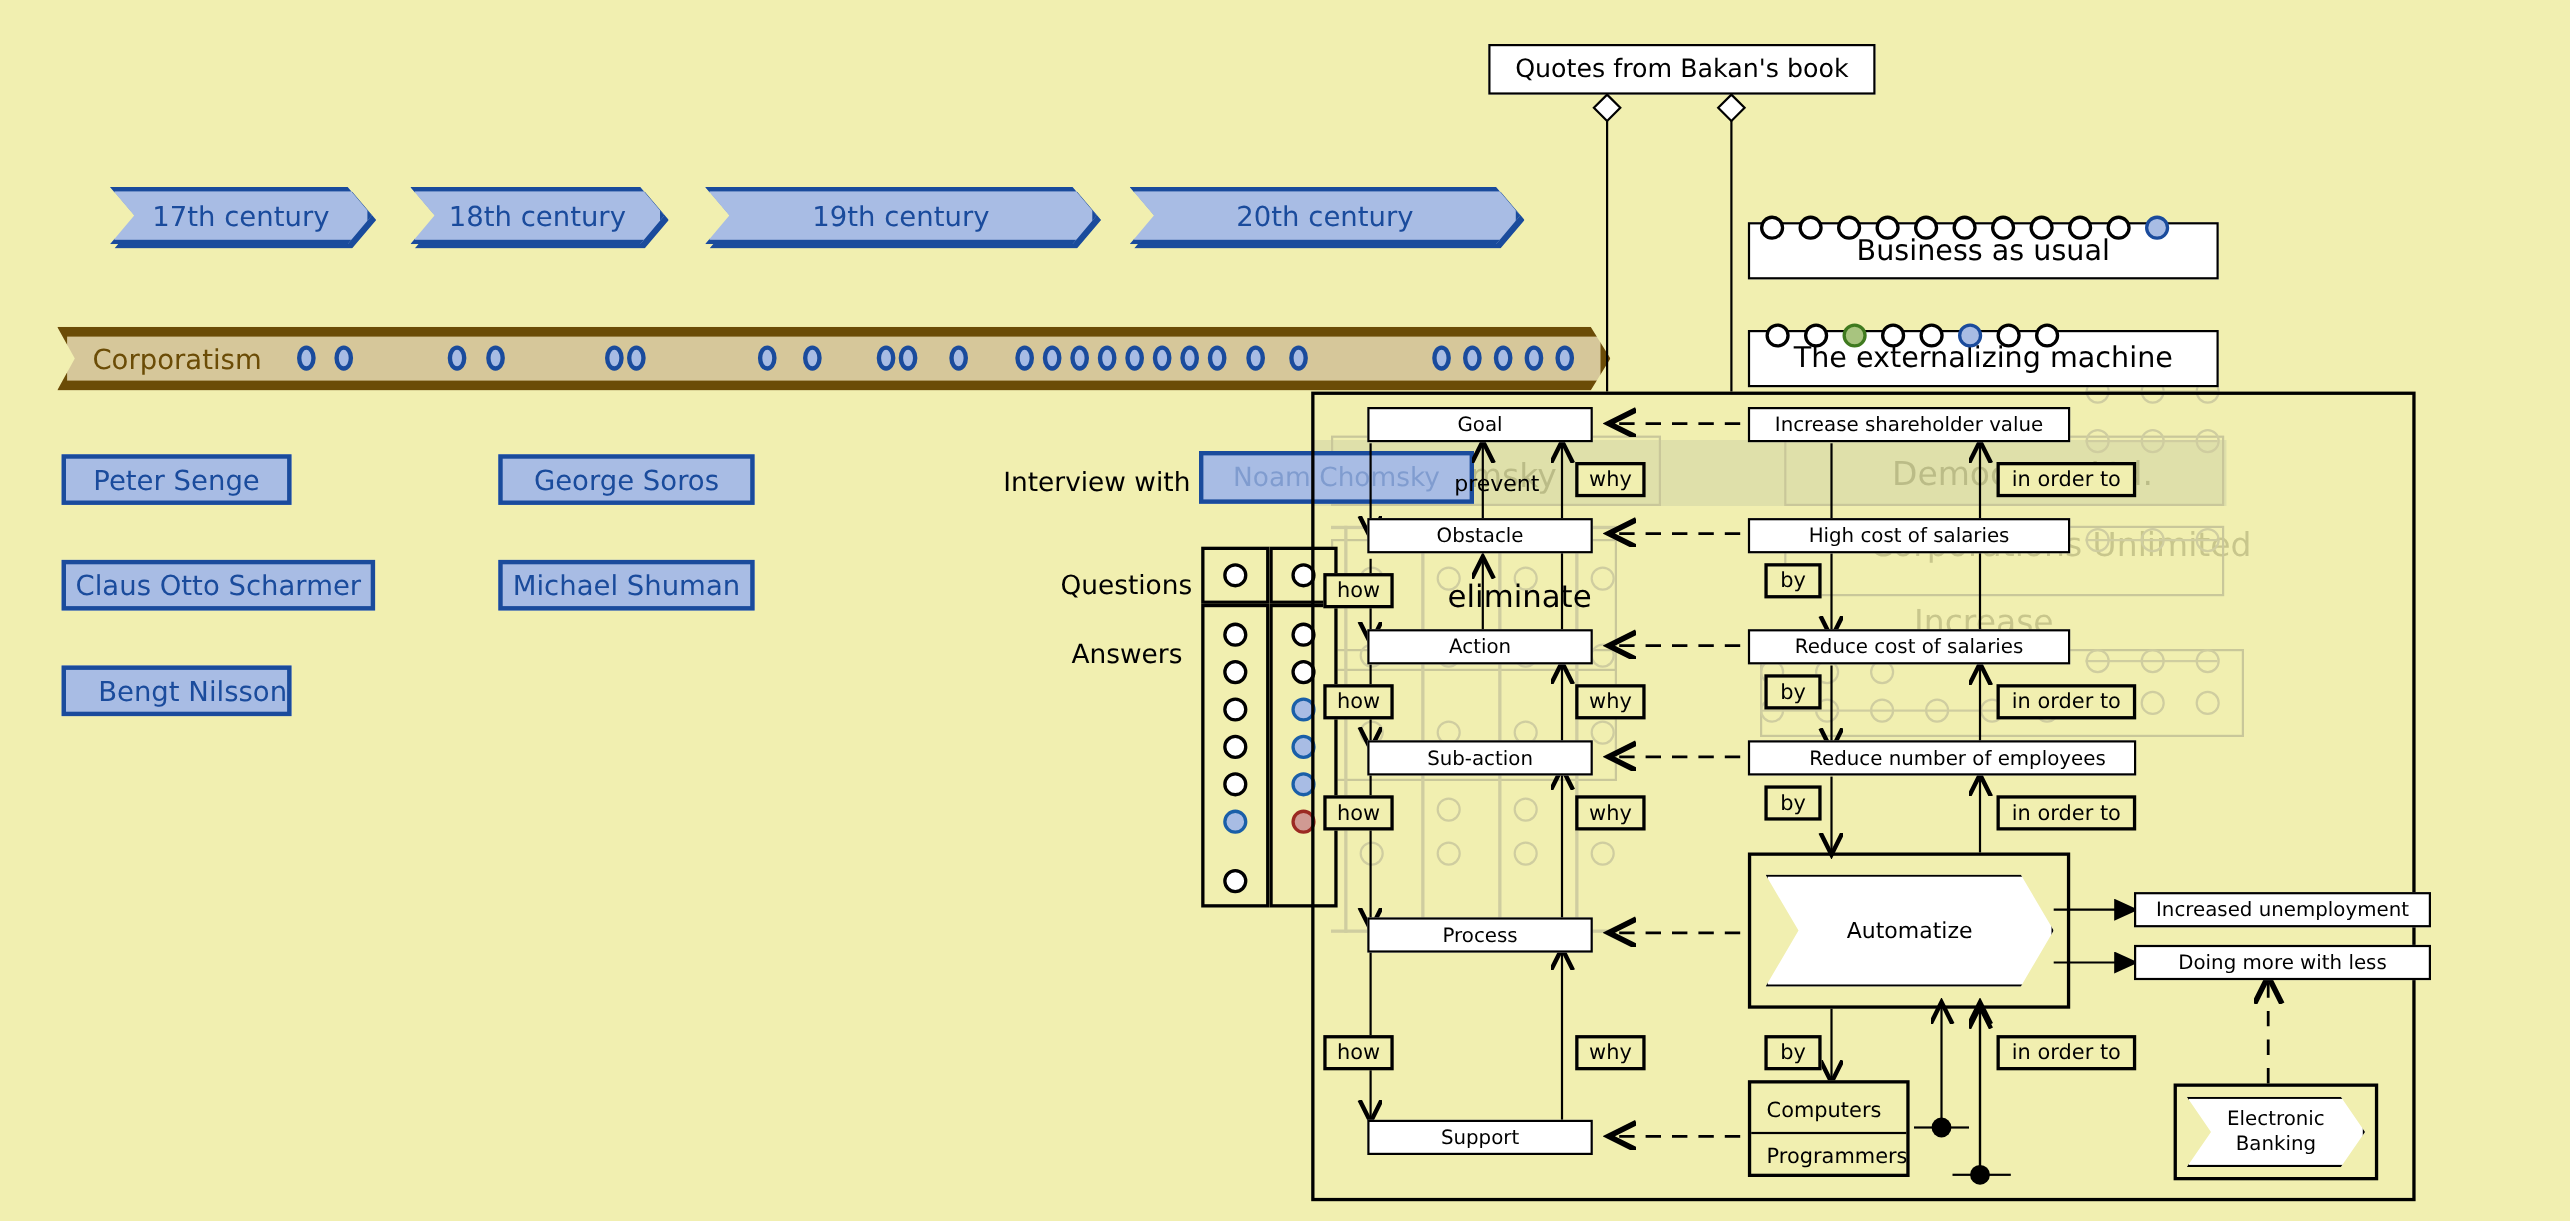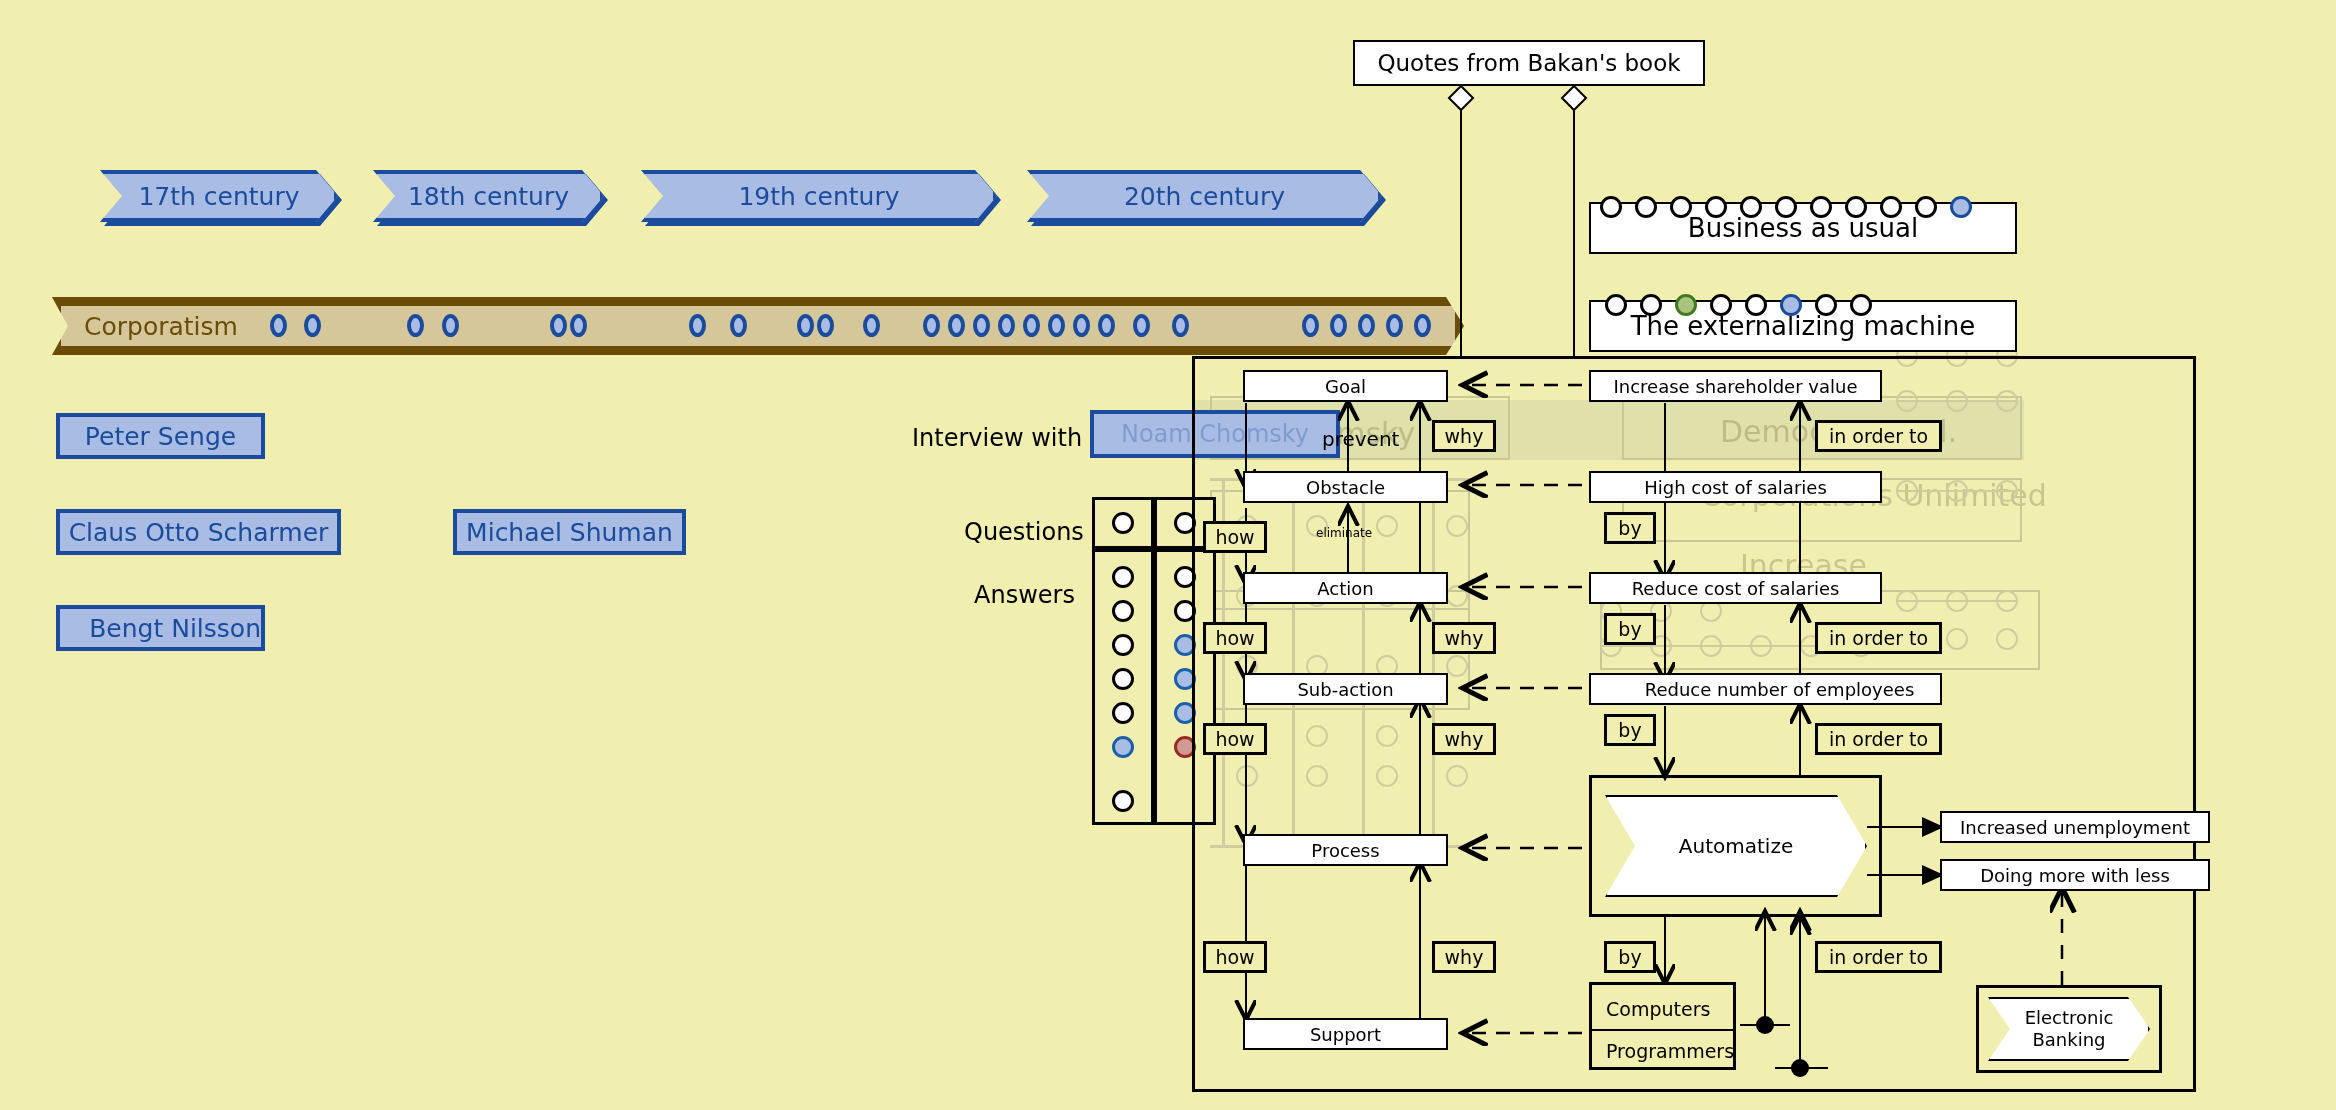--- a/index.html
+++ b/index.html
@@ -240,20 +240,23 @@
       <div class="corp-dot" style="left: 1302px; top: 314px;"></div>
       <div class="corp-dot" style="left: 1330px; top: 314px;"></div>
       <div class="corp-dot" style="left: 1358px; top: 314px;"></div>
       <div class="corp-dot" style="left: 1386px; top: 314px;"></div>
       <div class="corp-dot" style="left: 1414px; top: 314px;"></div>
     </div>
 
   <div class="person" style="left:56px;top:413px;width:209px;">
     <span>Peter Senge</span>
   </div>
+  <div class="person" style="left:453px;top:413px;width:233px;">
+    <span>George Soros</span>
+  </div>
   <div class="person" style="left:56px;top:509px;width:285px;">
     <span>Claus Otto Scharmer</span>
   </div>
   <div class="person" style="left:453px;top:509px;width:233px;">
     <span>Michael Shuman</span>
   </div>
   <div class="person" style="left:56px;top:605px;width:209px;justify-content:flex-end;">
     <span>Bengt Nilsson</span>
   </div>
 
@@ -402,21 +405,21 @@
     <span>Sub-action</span>
   </div>
   <div class="wbox small" style="left:1243px;top:834px;width:205px;height:32px;">
     <span>Process</span>
   </div>
   <div class="wbox small" style="left:1243px;top:1018px;width:205px;height:32px;">
     <span>Support</span>
   </div>
 
   <div class="plainlabel" style="left:1306px;top:427px;font-size:20px;">prevent</div>
-  <div class="plainlabel" style="left:1300px;top:526px;font-size:12px;">eliminate</div>
+  <div class="plainlabel" style="left:1300px;top:526px;font-size:28px;">eliminate</div>
 
   <div class="wbox lbl" style="left:1203px;top:521px;width:64px;height:32px;">
     <span>how</span>
   </div>
   <div class="wbox lbl" style="left:1203px;top:622px;width:64px;height:32px;">
     <span>how</span>
   </div>
   <div class="wbox lbl" style="left:1203px;top:723px;width:64px;height:32px;">
     <span>how</span>
   </div>

